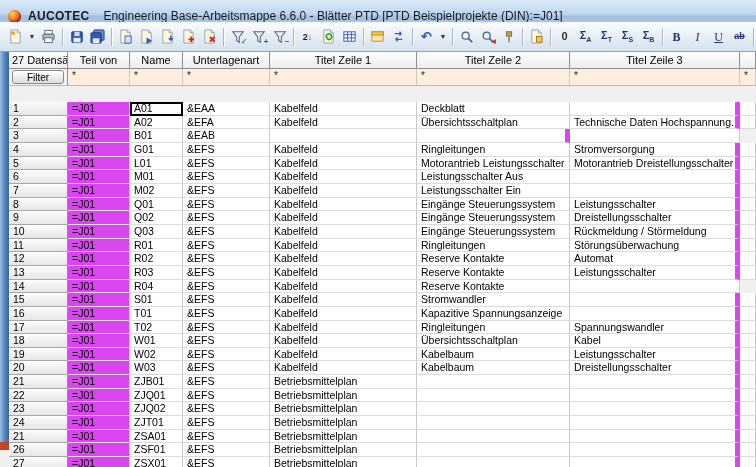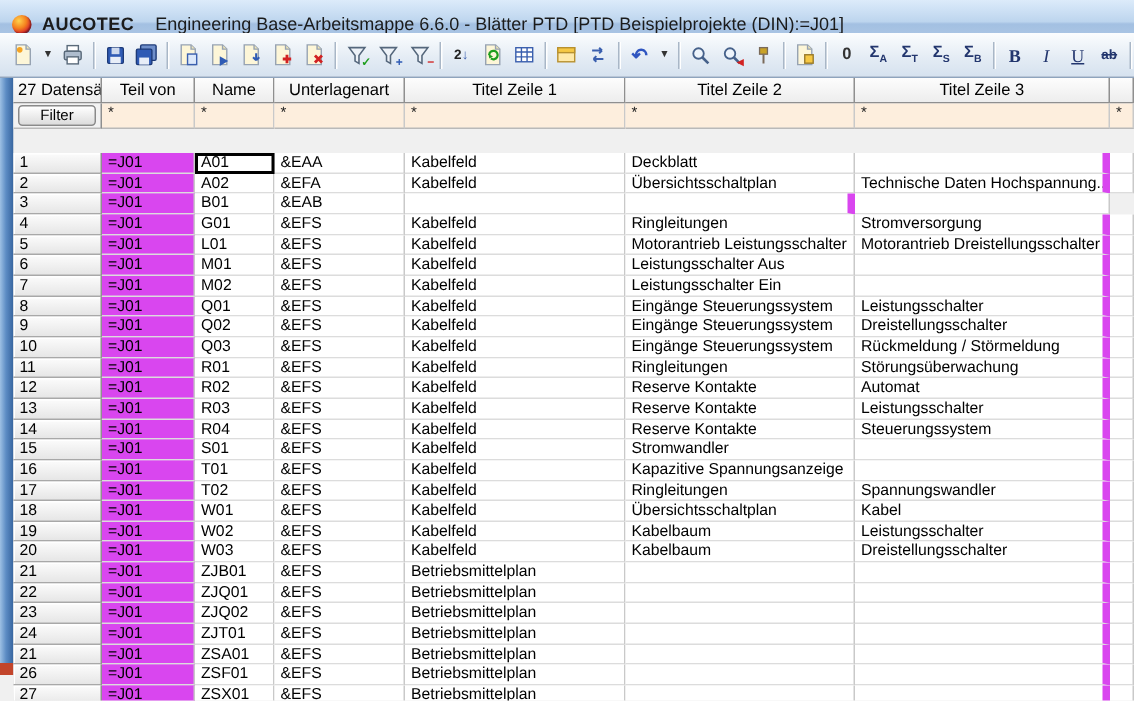--- a/index.html
+++ b/index.html
@@ -490,21 +490,20 @@
         <div class="dcell dark-right">Leistungsschalter</div>
         <div class="dcell filler"></div>
       </div>
       <div class="grow drow">
         <div class="dcell num">14</div>
         <div class="dcell green">=J01</div>
         <div class="dcell ">R04</div>
         <div class="dcell ">&amp;EFS</div>
         <div class="dcell ">Kabelfeld</div>
         <div class="dcell ">Reserve Kontakte</div>
-        <div class="dcell dark-right">Steuerungssystem</div>
         <div class="dcell filler"></div>
       </div>
       <div class="grow drow">
         <div class="dcell num">15</div>
         <div class="dcell green">=J01</div>
         <div class="dcell ">S01</div>
         <div class="dcell ">&amp;EFS</div>
         <div class="dcell ">Kabelfeld</div>
         <div class="dcell ">Stromwandler</div>
         <div class="dcell dark-right"></div>

